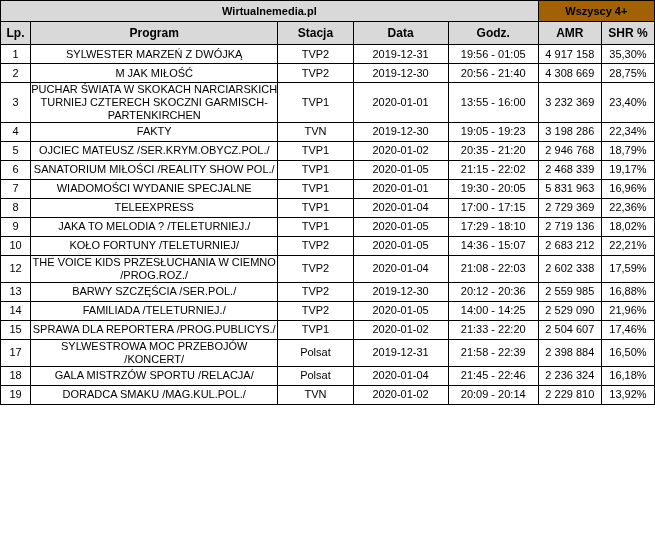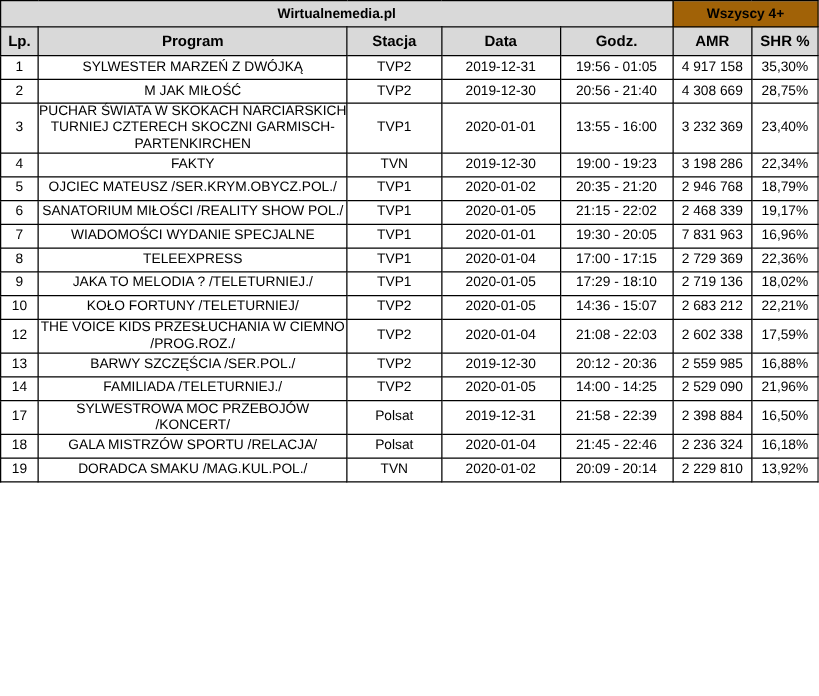--- a/index.html
+++ b/index.html
@@ -126,21 +126,21 @@
           <td>2020-01-01</td>
           <td>13:55 - 16:00</td>
           <td class="amr-cell">3 232 369</td>
           <td class="shr-cell">23,40%</td>
         </tr>
         <tr>
           <td>4</td>
           <td class="prog-cell">FAKTY</td>
           <td>TVN</td>
           <td>2019-12-30</td>
-          <td>19:00 - 19:23</td>
+          <td>19:05 - 19:23</td>
           <td class="amr-cell">3 198 286</td>
           <td class="shr-cell">22,34%</td>
         </tr>
         <tr>
           <td>5</td>
           <td class="prog-cell">OJCIEC MATEUSZ /SER.KRYM.OBYCZ.POL./</td>
           <td>TVP1</td>
           <td>2020-01-02</td>
           <td>20:35 - 21:20</td>
           <td class="amr-cell">2 946 768</td>
@@ -154,21 +154,21 @@
           <td>21:15 - 22:02</td>
           <td class="amr-cell">2 468 339</td>
           <td class="shr-cell">19,17%</td>
         </tr>
         <tr>
           <td>7</td>
           <td class="prog-cell">WIADOMOŚCI WYDANIE SPECJALNE</td>
           <td>TVP1</td>
           <td>2020-01-01</td>
           <td>19:30 - 20:05</td>
-          <td class="amr-cell">7 831 963</td>
+          <td class="amr-cell">5 831 963</td>
           <td class="shr-cell">16,96%</td>
         </tr>
         <tr>
           <td>8</td>
           <td class="prog-cell">TELEEXPRESS</td>
           <td>TVP1</td>
           <td>2020-01-04</td>
           <td>17:00 - 17:15</td>
           <td class="amr-cell">2 729 369</td>
           <td class="shr-cell">22,36%</td>
@@ -210,20 +210,29 @@
           <td class="shr-cell">16,88%</td>
         </tr>
         <tr>
           <td>14</td>
           <td class="prog-cell">FAMILIADA /TELETURNIEJ./</td>
           <td>TVP2</td>
           <td>2020-01-05</td>
           <td>14:00 - 14:25</td>
           <td class="amr-cell">2 529 090</td>
           <td class="shr-cell">21,96%</td>
+        </tr>
+        <tr>
+          <td>15</td>
+          <td class="prog-cell">SPRAWA DLA REPORTERA /PROG.PUBLICYS./</td>
+          <td>TVP1</td>
+          <td>2020-01-02</td>
+          <td>21:33 - 22:20</td>
+          <td class="amr-cell">2 504 607</td>
+          <td class="shr-cell">17,46%</td>
         </tr>
         <tr>
           <td>17</td>
           <td class="prog-cell">SYLWESTROWA MOC PRZEBOJÓW /KONCERT/</td>
           <td>Polsat</td>
           <td>2019-12-31</td>
           <td>21:58 - 22:39</td>
           <td class="amr-cell">2 398 884</td>
           <td class="shr-cell">16,50%</td>
         </tr>

